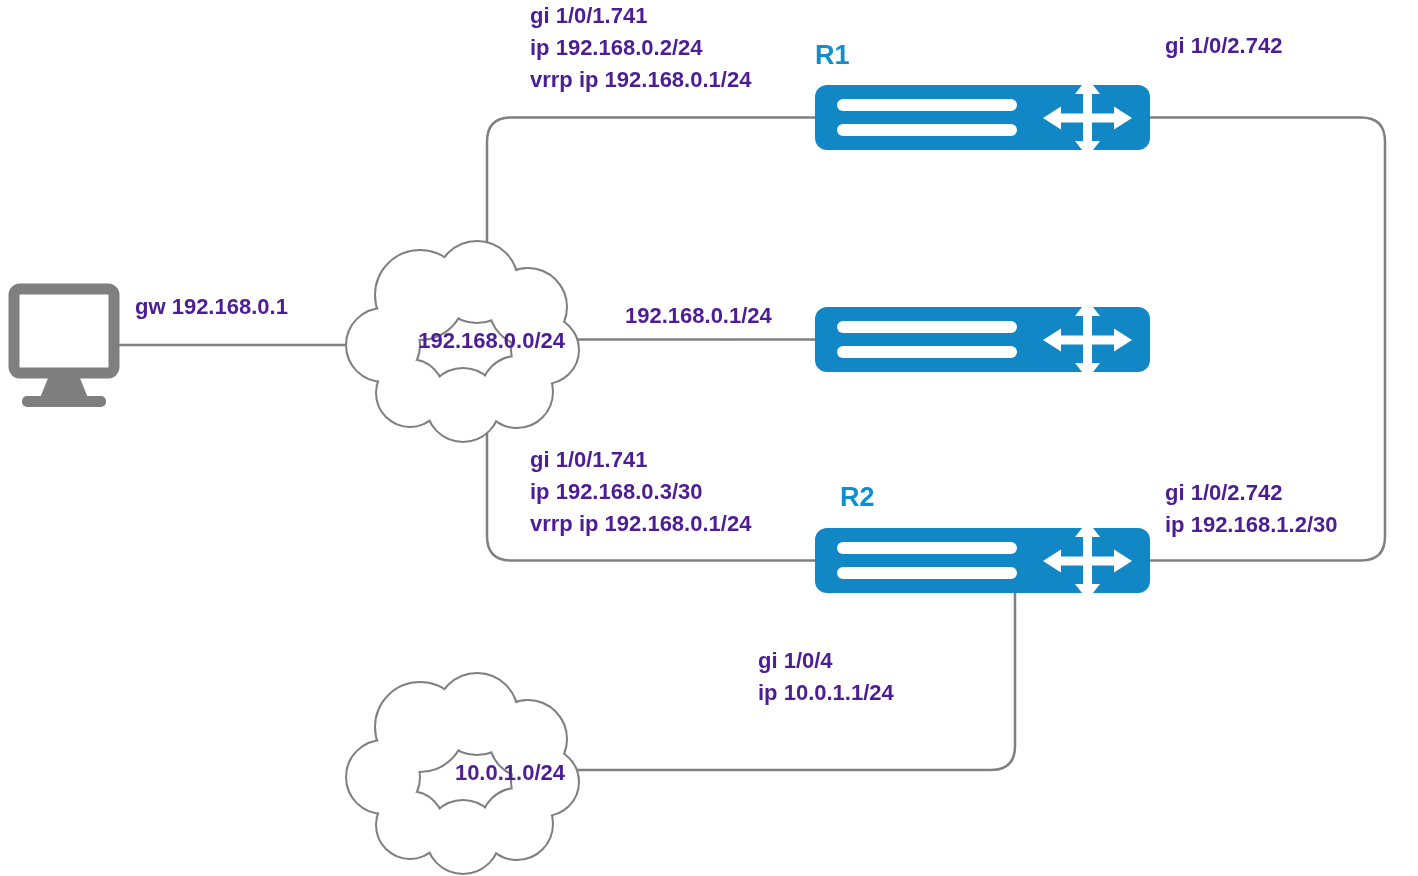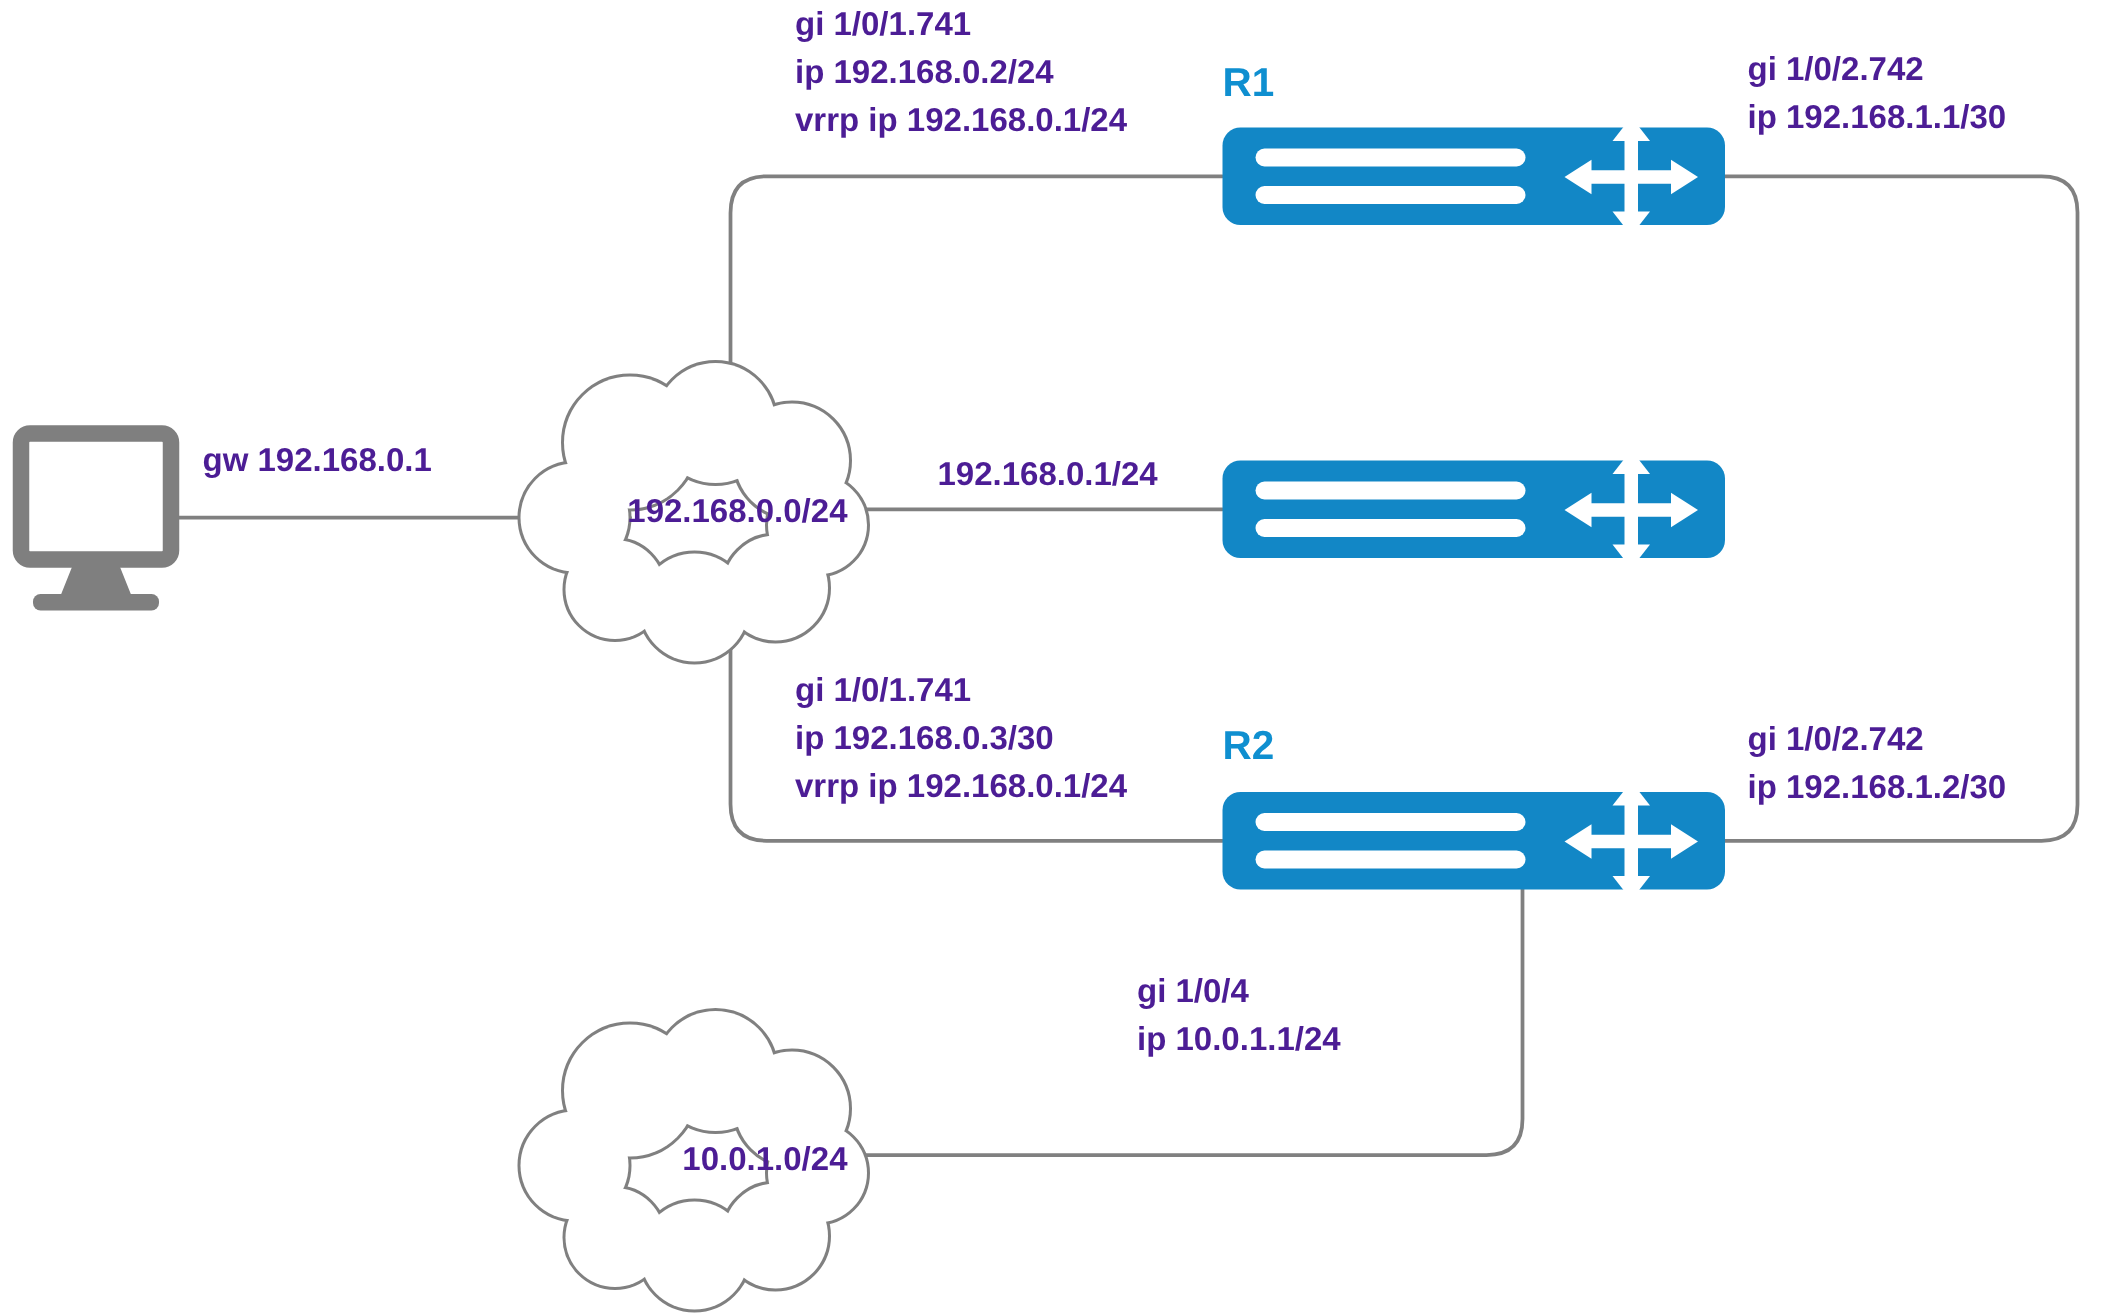--- a/index.html
+++ b/index.html
@@ -94,31 +94,30 @@
   <div class="lbl center" style="left:365px;top:757px;width:200px">10.0.1.0/24</div>
 
   <div class="lbl" style="left:530px;top:0px">
     <div>gi 1/0/1.741</div>
     <div>ip 192.168.0.2/24</div>
     <div>vrrp ip 192.168.0.1/24</div>
   </div>
   <div class="title" style="left:815px;top:40px">R1</div>
   <div class="lbl" style="left:1165px;top:30px">
     <div>gi 1/0/2.742</div>
-    <div>ip 192.168.1.1/30</div>
   </div>
 
   <div class="lbl" style="left:625px;top:300px">192.168.0.1/24</div>
 
   <div class="lbl" style="left:530px;top:444px">
     <div>gi 1/0/1.741</div>
     <div>ip 192.168.0.3/30</div>
     <div>vrrp ip 192.168.0.1/24</div>
   </div>
-  <div class="title" style="left:815px;top:482px">R2</div>
+  <div class="title" style="left:840px;top:482px">R2</div>
   <div class="lbl" style="left:1165px;top:477px">
     <div>gi 1/0/2.742</div>
     <div>ip 192.168.1.2/30</div>
   </div>
   <div class="lbl" style="left:758px;top:645px">
     <div>gi 1/0/4</div>
     <div>ip 10.0.1.1/24</div>
   </div>
 
 </div>

